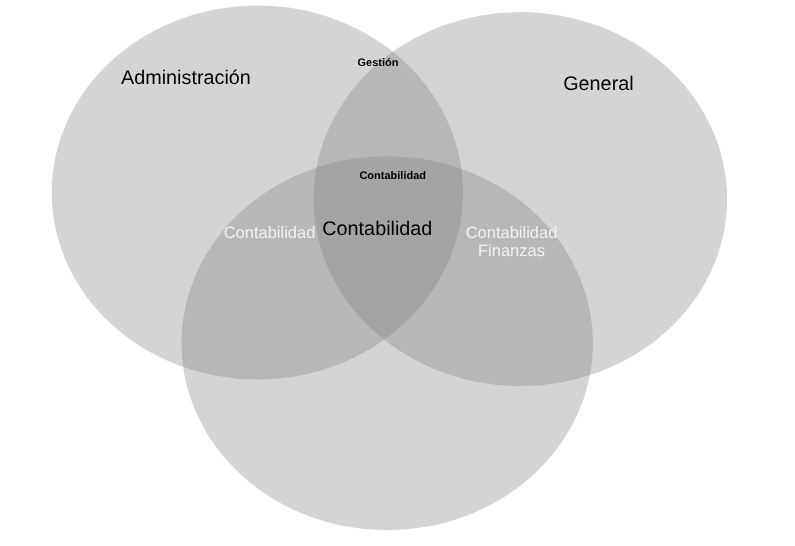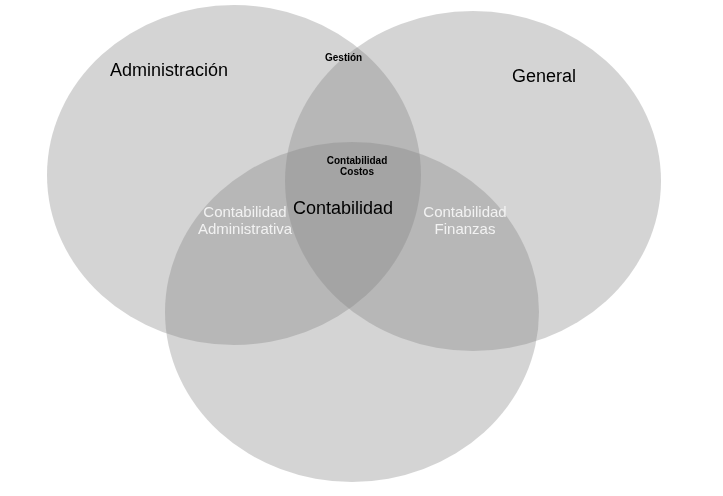--- a/index.html
+++ b/index.html
@@ -20,27 +20,25 @@
     <ellipse cx="473" cy="181" rx="188" ry="170" fill="#808080" fill-opacity="0.34"></ellipse>
     <ellipse cx="352" cy="312" rx="187" ry="170" fill="#808080" fill-opacity="0.34"></ellipse>
   </svg>
 
   <div class="label lg" style="left:110px; top:61px;">Administración</div>
   <div class="label lg" style="left:512px; top:67px;">General</div>
   <div class="label bold" style="left:325px; top:52px;">Gestión</div>
 
   <div class="label bold" style="left:299px; top:155px; width:116px;">
     <div>Contabilidad</div>
-    <div>Costos</div>
   </div>
 
   <div class="label mid" style="left:293px; top:199px;">Contabilidad</div>
 
   <div class="label white" style="left:187px; top:204px; width:116px;">
     <div>Contabilidad</div>
-    <div>Administrativa</div>
   </div>
 
   <div class="label white" style="left:414px; top:204px; width:102px;">
     <div>Contabilidad</div>
     <div>Finanzas</div>
   </div>
 </div>
 
 </body></html>

